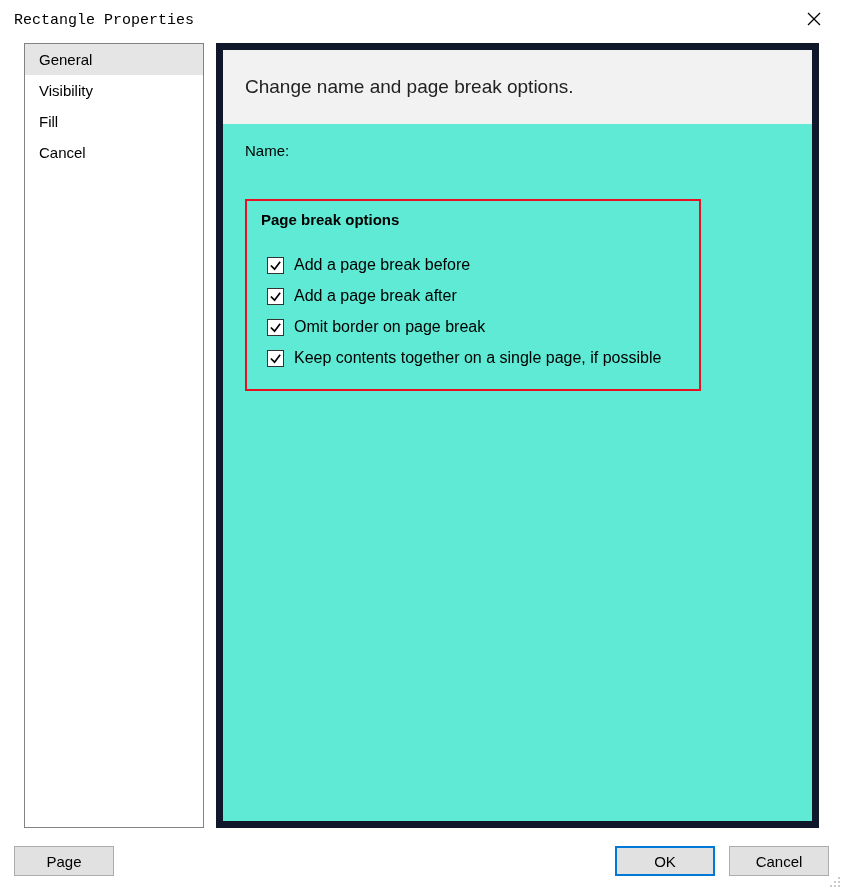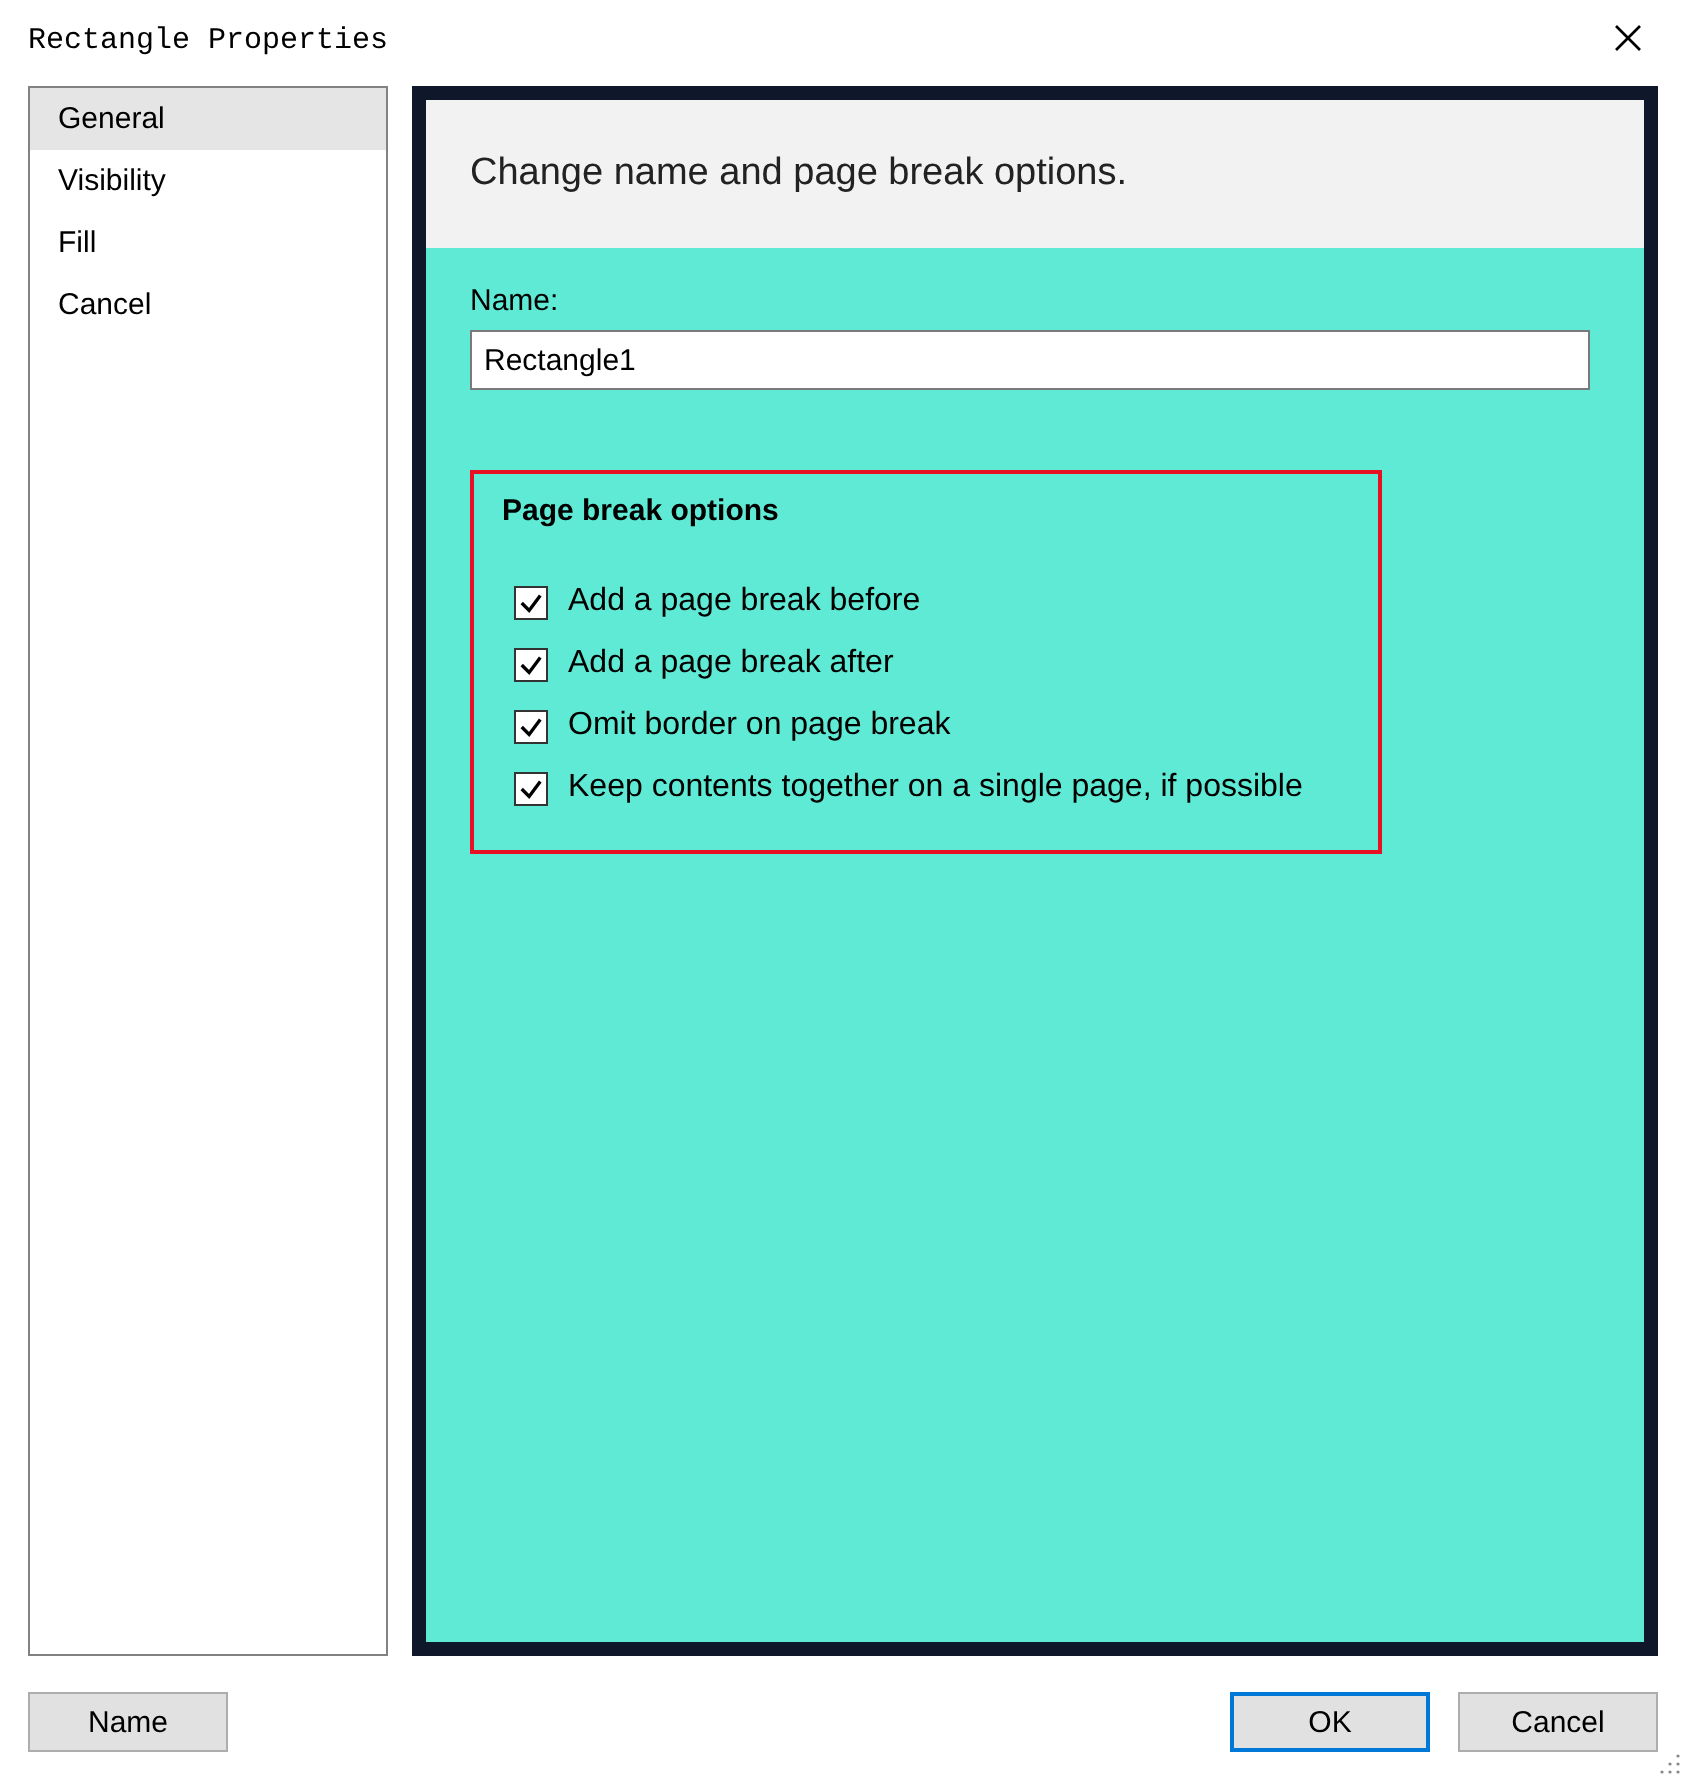--- a/index.html
+++ b/index.html
@@ -33,21 +33,21 @@
       stroke-width: 1.3;
     }
     .close-btn {
       background: none;
       border: none;
       padding: 4px 8px;
       cursor: default;
     }
     .main-area {
       display: flex;
-      padding: 0 14px;
+      padding: 0 24px;
       gap: 12px;
     }
     .sidebar {
       width: 180px;
       height: 785px;
       border: 1px solid #828282;
       background: #fff;
     }
     .sidebar-item {
       padding: 7px 14px;
@@ -197,21 +197,20 @@
       <span>Cancel</span>
     </div>
   </div>
 
   <div class="content">
     <div class="content-header">Change name and page break options.</div>
 
     <div class="content-body">
 
       <div class="field-label">Name:</div>
-      <input class="name-input" type="text" value="Rectangle1" style="">
 
       <div class="page-break-section">
         <div class="section-title">Page break options</div>
 
         <div class="checkbox-row">
           <span class="check">
             <svg viewBox="0 0 14 14">
                 <polyline points="2,7 6,11 12,3"></polyline>
               </svg>
           </span>
@@ -245,21 +244,21 @@
           <span class="checkbox-label">Keep contents together on a single page, if possible</span>
         </div>
 
       </div>
     </div>
   </div>
 
 </div>
 
 <div class="footer">
-  <button class="btn">Name</button>
+  <button class="btn">Page</button>
   <div class="footer-spacer"></div>
   <button class="btn primary">OK</button>
   <button class="btn">Cancel</button>
 </div>
 
 <div class="resize-grip">
   <svg viewBox="0 0 14 14">
     <circle cx="12" cy="4" r="0.8" fill="#888"></circle>
     <circle cx="8" cy="8" r="0.8" fill="#888"></circle>
     <circle cx="12" cy="8" r="0.8" fill="#888"></circle>

